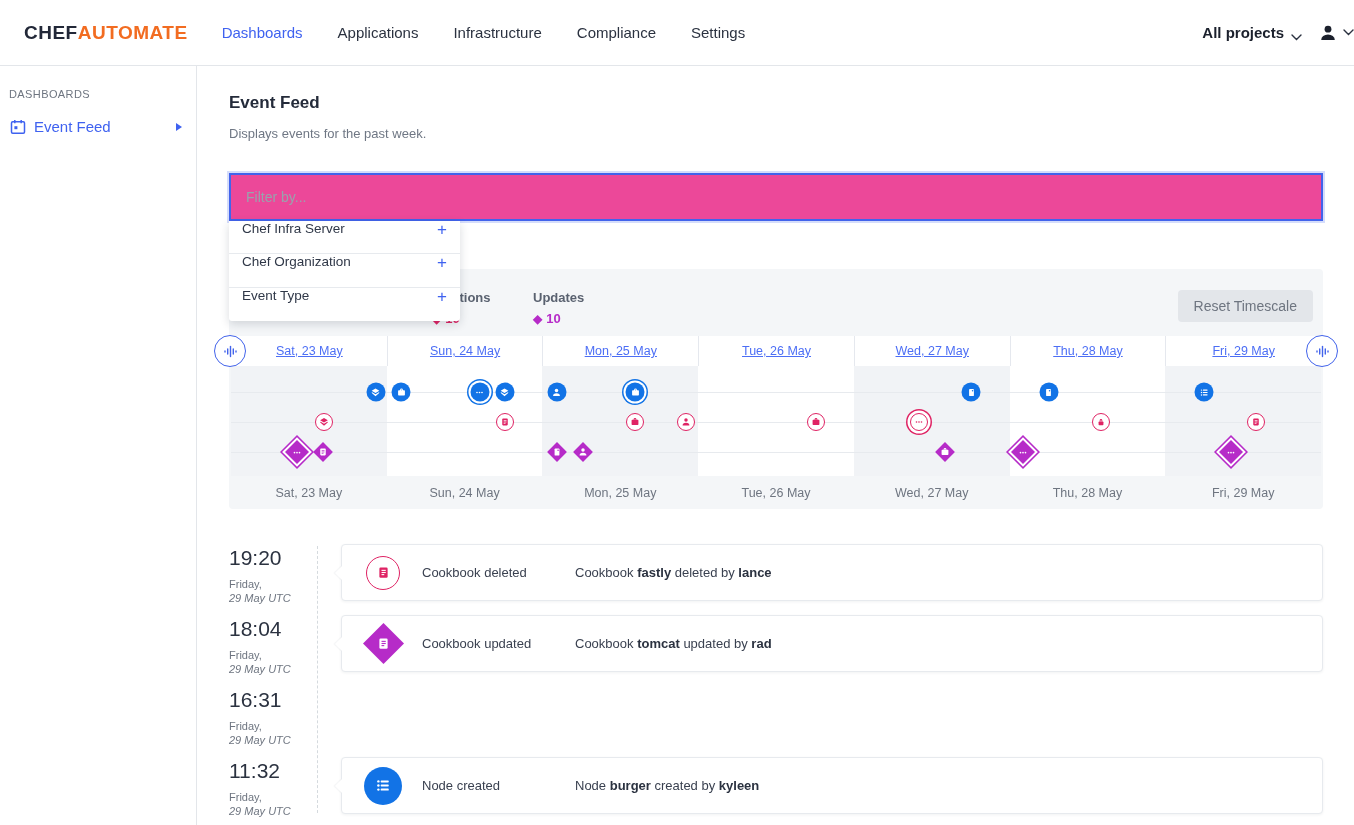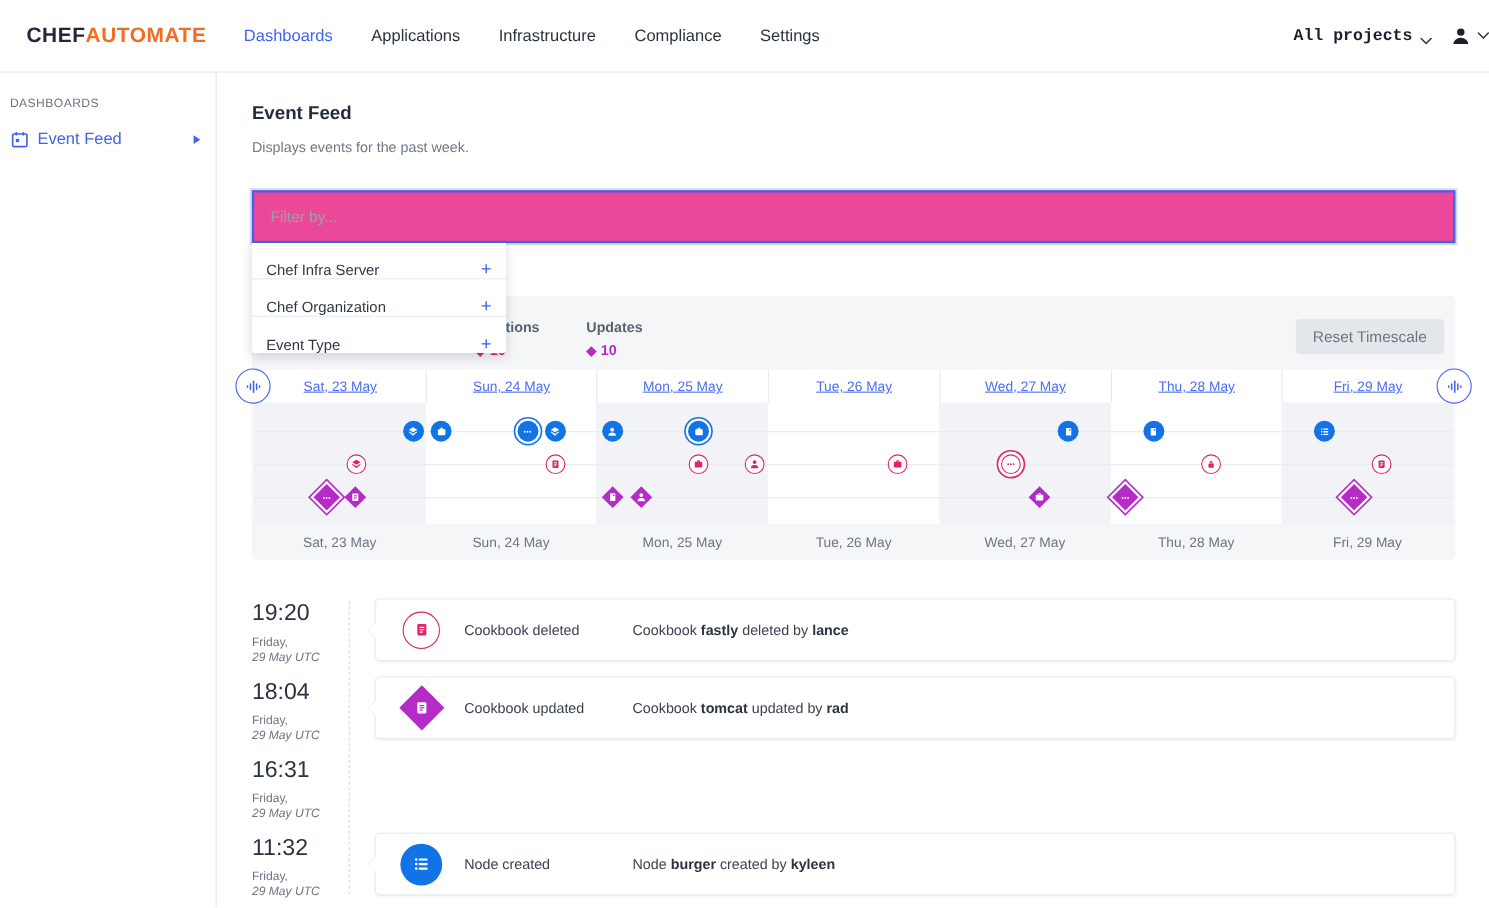--- a/index.html
+++ b/index.html
@@ -9,21 +9,21 @@
   
   .navbar { height:66px; background:#fff; border-bottom:1px solid #e3e6ea;
     display:flex; align-items:center; padding:0 0 0 24px; position:relative; z-index:40; }
   .logo { font-size:19px; font-weight:800; letter-spacing:.5px; white-space:nowrap; }
   .logo .p1 { color:#222838; }
   .logo .p2 { color:#f26c21; font-weight:600; }
   .nav-items { display:flex; margin-left:34px; }
   .nav-item { font-size:15px; color:#2b3240; text-decoration:none; padding:8px 0; margin-right:35px; cursor:pointer; }
   .nav-item.active { color:#3f62f0; }
   .nav-right { margin-left:auto; display:flex; align-items:center; gap:6px; }
-  .project-sel { font-size:15px; font-weight:600; color:#1b202c; display:flex; align-items:flex-end; gap:7px; cursor:pointer;font-family:Liberation Mono, monospace; }
+  .project-sel { font-size:15px; font-weight:600; color:#1b202c; display:flex; align-items:flex-end; gap:7px; cursor:pointer; }
   .chev { width:11px; height:7px; display:inline-block; }
   .user-btn { display:flex; align-items:center; gap:5px; margin-left:10px; cursor:pointer; }
 
   
   .shell { display:flex; height:759px; }
   .sidebar { width:197px; border-right:1px solid #e3e6ea; padding-top:22px; flex:none; }
   .sb-head { font-size:11px; letter-spacing:.4px; color:#6e7580; padding-left:9px; margin-bottom:14px; }
   .sb-item { display:flex; align-items:center; padding:4px 14px 4px 10px; color:#3f62f0; font-size:15px; cursor:pointer; }
   .sb-item .cal { width:16px; height:16px; margin-right:8px; flex:none; }
   .sb-arrow { margin-left:auto; width:0; height:0; border-left:6px solid #3f62f0;
@@ -34,21 +34,21 @@
   .page-sub { font-size:13px; color:#6f7784; margin-top:13px; }
 
   
   .filter-wrap { position:relative; margin-top:32px; }
   .filter-input { width:100%; height:48px; border:2px solid #4263eb; border-radius:0;
     box-shadow:0 0 0 2px rgba(66,99,235,.22); padding:0 15px; font-size:14px;
     font-family:"Liberation Sans", sans-serif; color:#2b3240; outline:none; background:#ec4899; }
   .filter-input::placeholder { color:#9aa2ad; }
   .dropdown { position:absolute; left:0; top:48px; width:231px; background:#fff; z-index:30;
     box-shadow:0 3px 10px rgba(20,30,50,.16); border-radius:0 0 3px 3px; }
-  .dd-row { height:33.3px; display:flex; align-items:flex-end; padding:0 13px;
+  .dd-row { height:33.3px; display:flex; align-items:flex-start; padding:0 13px;
     border-bottom:1px solid #e7eaee; cursor:pointer; }
   .dd-row:last-child { border-bottom:none; }
   .dd-label { font-size:13.5px; color:#303848; }
   .dd-plus { margin-left:auto; color:#3f62f0; font-size:17px; font-weight:400; line-height:1; }
 
   
   .panel { margin-top:48px; background:#f4f6f8; border-radius:4px; height:240px; position:relative; }
   .legend-item { position:absolute; top:21px; }
   .legend-item .l-label { font-size:13px; font-weight:600; color:#5a6270; }
   .legend-item .l-count { font-size:13px; font-weight:600; margin-top:6px; display:flex; align-items:center; gap:4px; }

